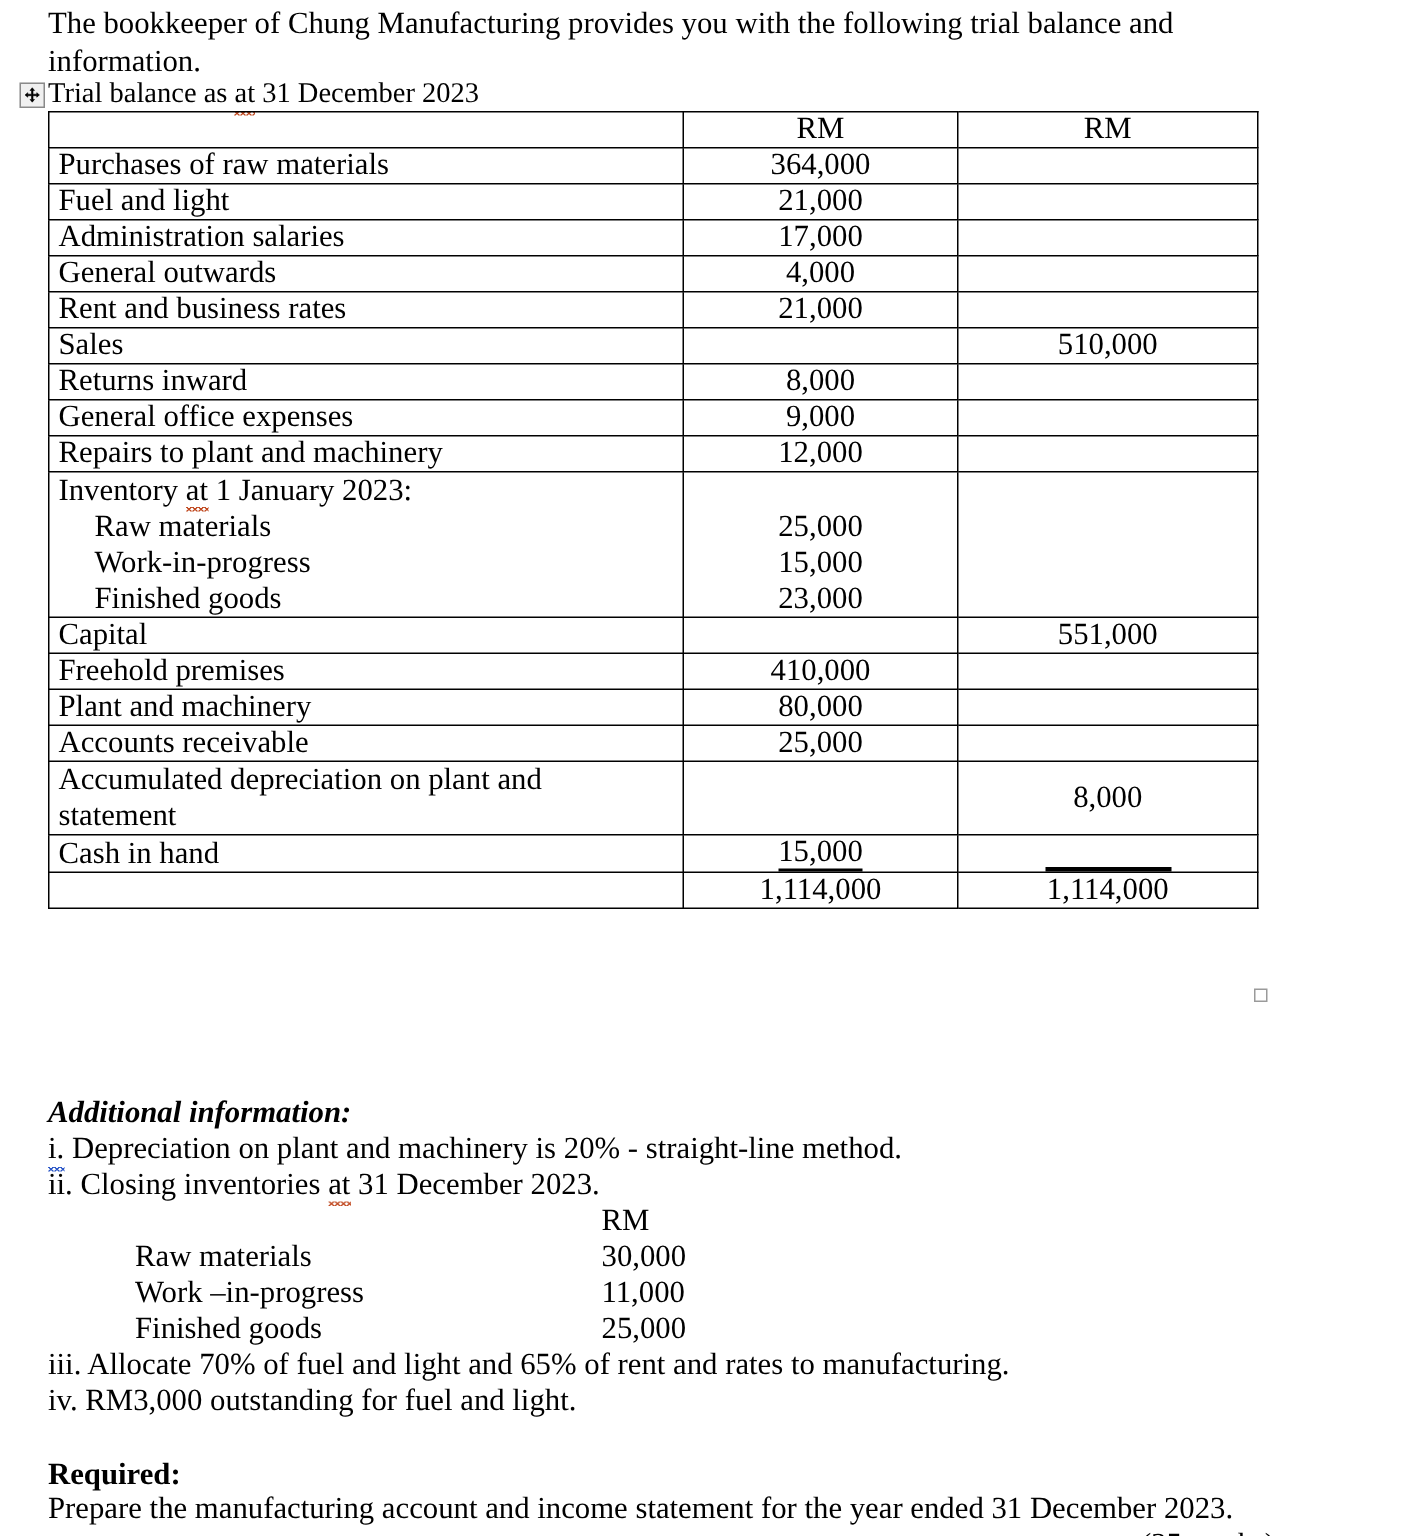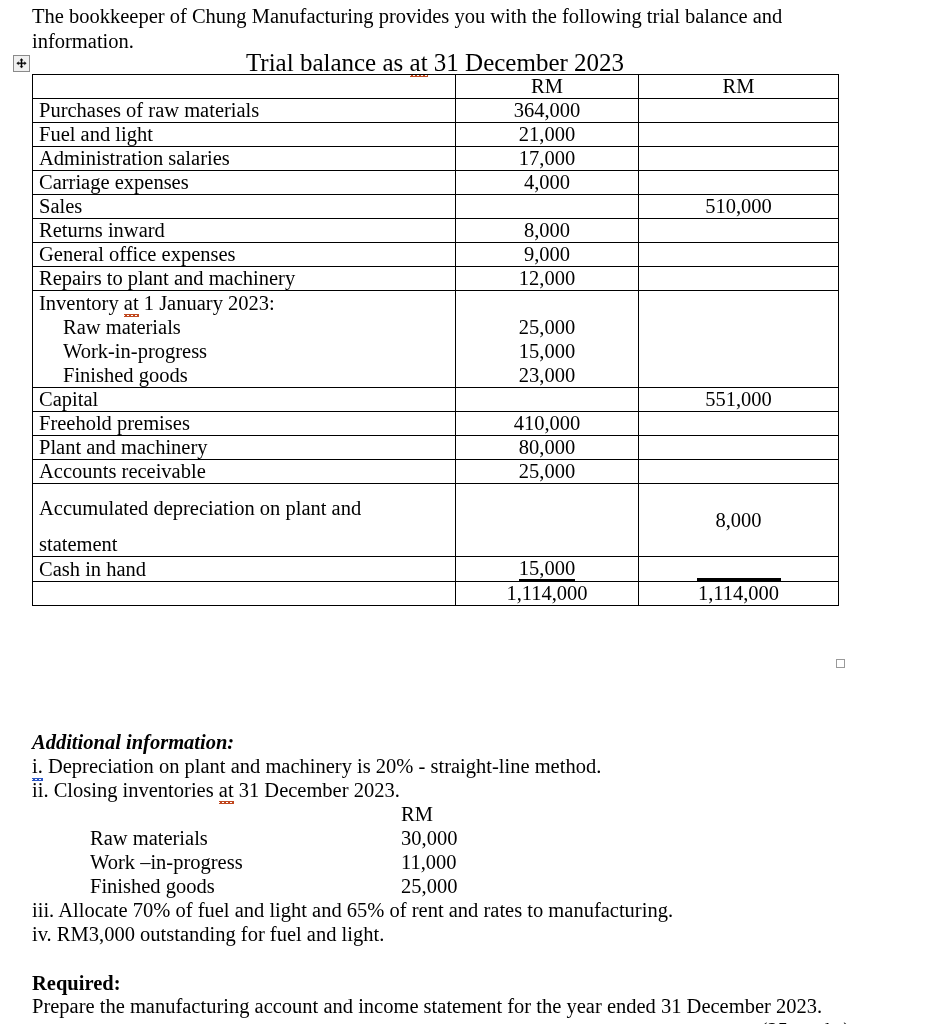--- a/index.html
+++ b/index.html
@@ -63,22 +63,22 @@
     background: #ffffff;
     box-sizing: border-box;
   }
 
   
   .tb-caption {
     position: absolute;
     left: 32px;
     top: 51px;
     width: 806px;
-    text-align: center;
-    font-size: 25px;
+    text-align: left;
+    font-size: 19px;
     line-height: 24px;
   }
 
   
   .tb-wrap {
     position: absolute;
     left: 32px;
     top: 74px;
     width: 806px;
   }
@@ -111,21 +111,21 @@
   }
   td.inv-desc div, td.inv-num div { line-height: 24px; }
   td.inv-desc .indent { padding-left: 24px; }
 
   td.twoline {
     height: auto;
     padding-top: 1px;
     padding-bottom: 1px;
     vertical-align: top;
   }
-  td.twoline div { line-height: 24px; margin-top: 12px; }
+  td.twoline div { line-height: 24px; }
   td.twoline-num {
     height: auto;
     vertical-align: top;
     padding-top: 1px;
     text-align: center;
   }
 
   
   .uline {
     display: inline-block;
@@ -282,22 +282,27 @@
           <td class="desc">Fuel and light</td>
           <td class="num">21,000</td>
           <td class="num"></td>
         </tr>
         <tr>
           <td class="desc">Administration salaries</td>
           <td class="num">17,000</td>
           <td class="num"></td>
         </tr>
         <tr>
-          <td class="desc">Carriage expenses</td>
+          <td class="desc">General outwards</td>
           <td class="num">4,000</td>
+          <td class="num"></td>
+        </tr>
+        <tr>
+          <td class="desc">Rent and business rates</td>
+          <td class="num">21,000</td>
           <td class="num"></td>
         </tr>
         <tr>
           <td class="desc">Sales</td>
           <td class="num"></td>
           <td class="num">510,000</td>
         </tr>
         <tr>
           <td class="desc">Returns inward</td>
           <td class="num">8,000</td>

